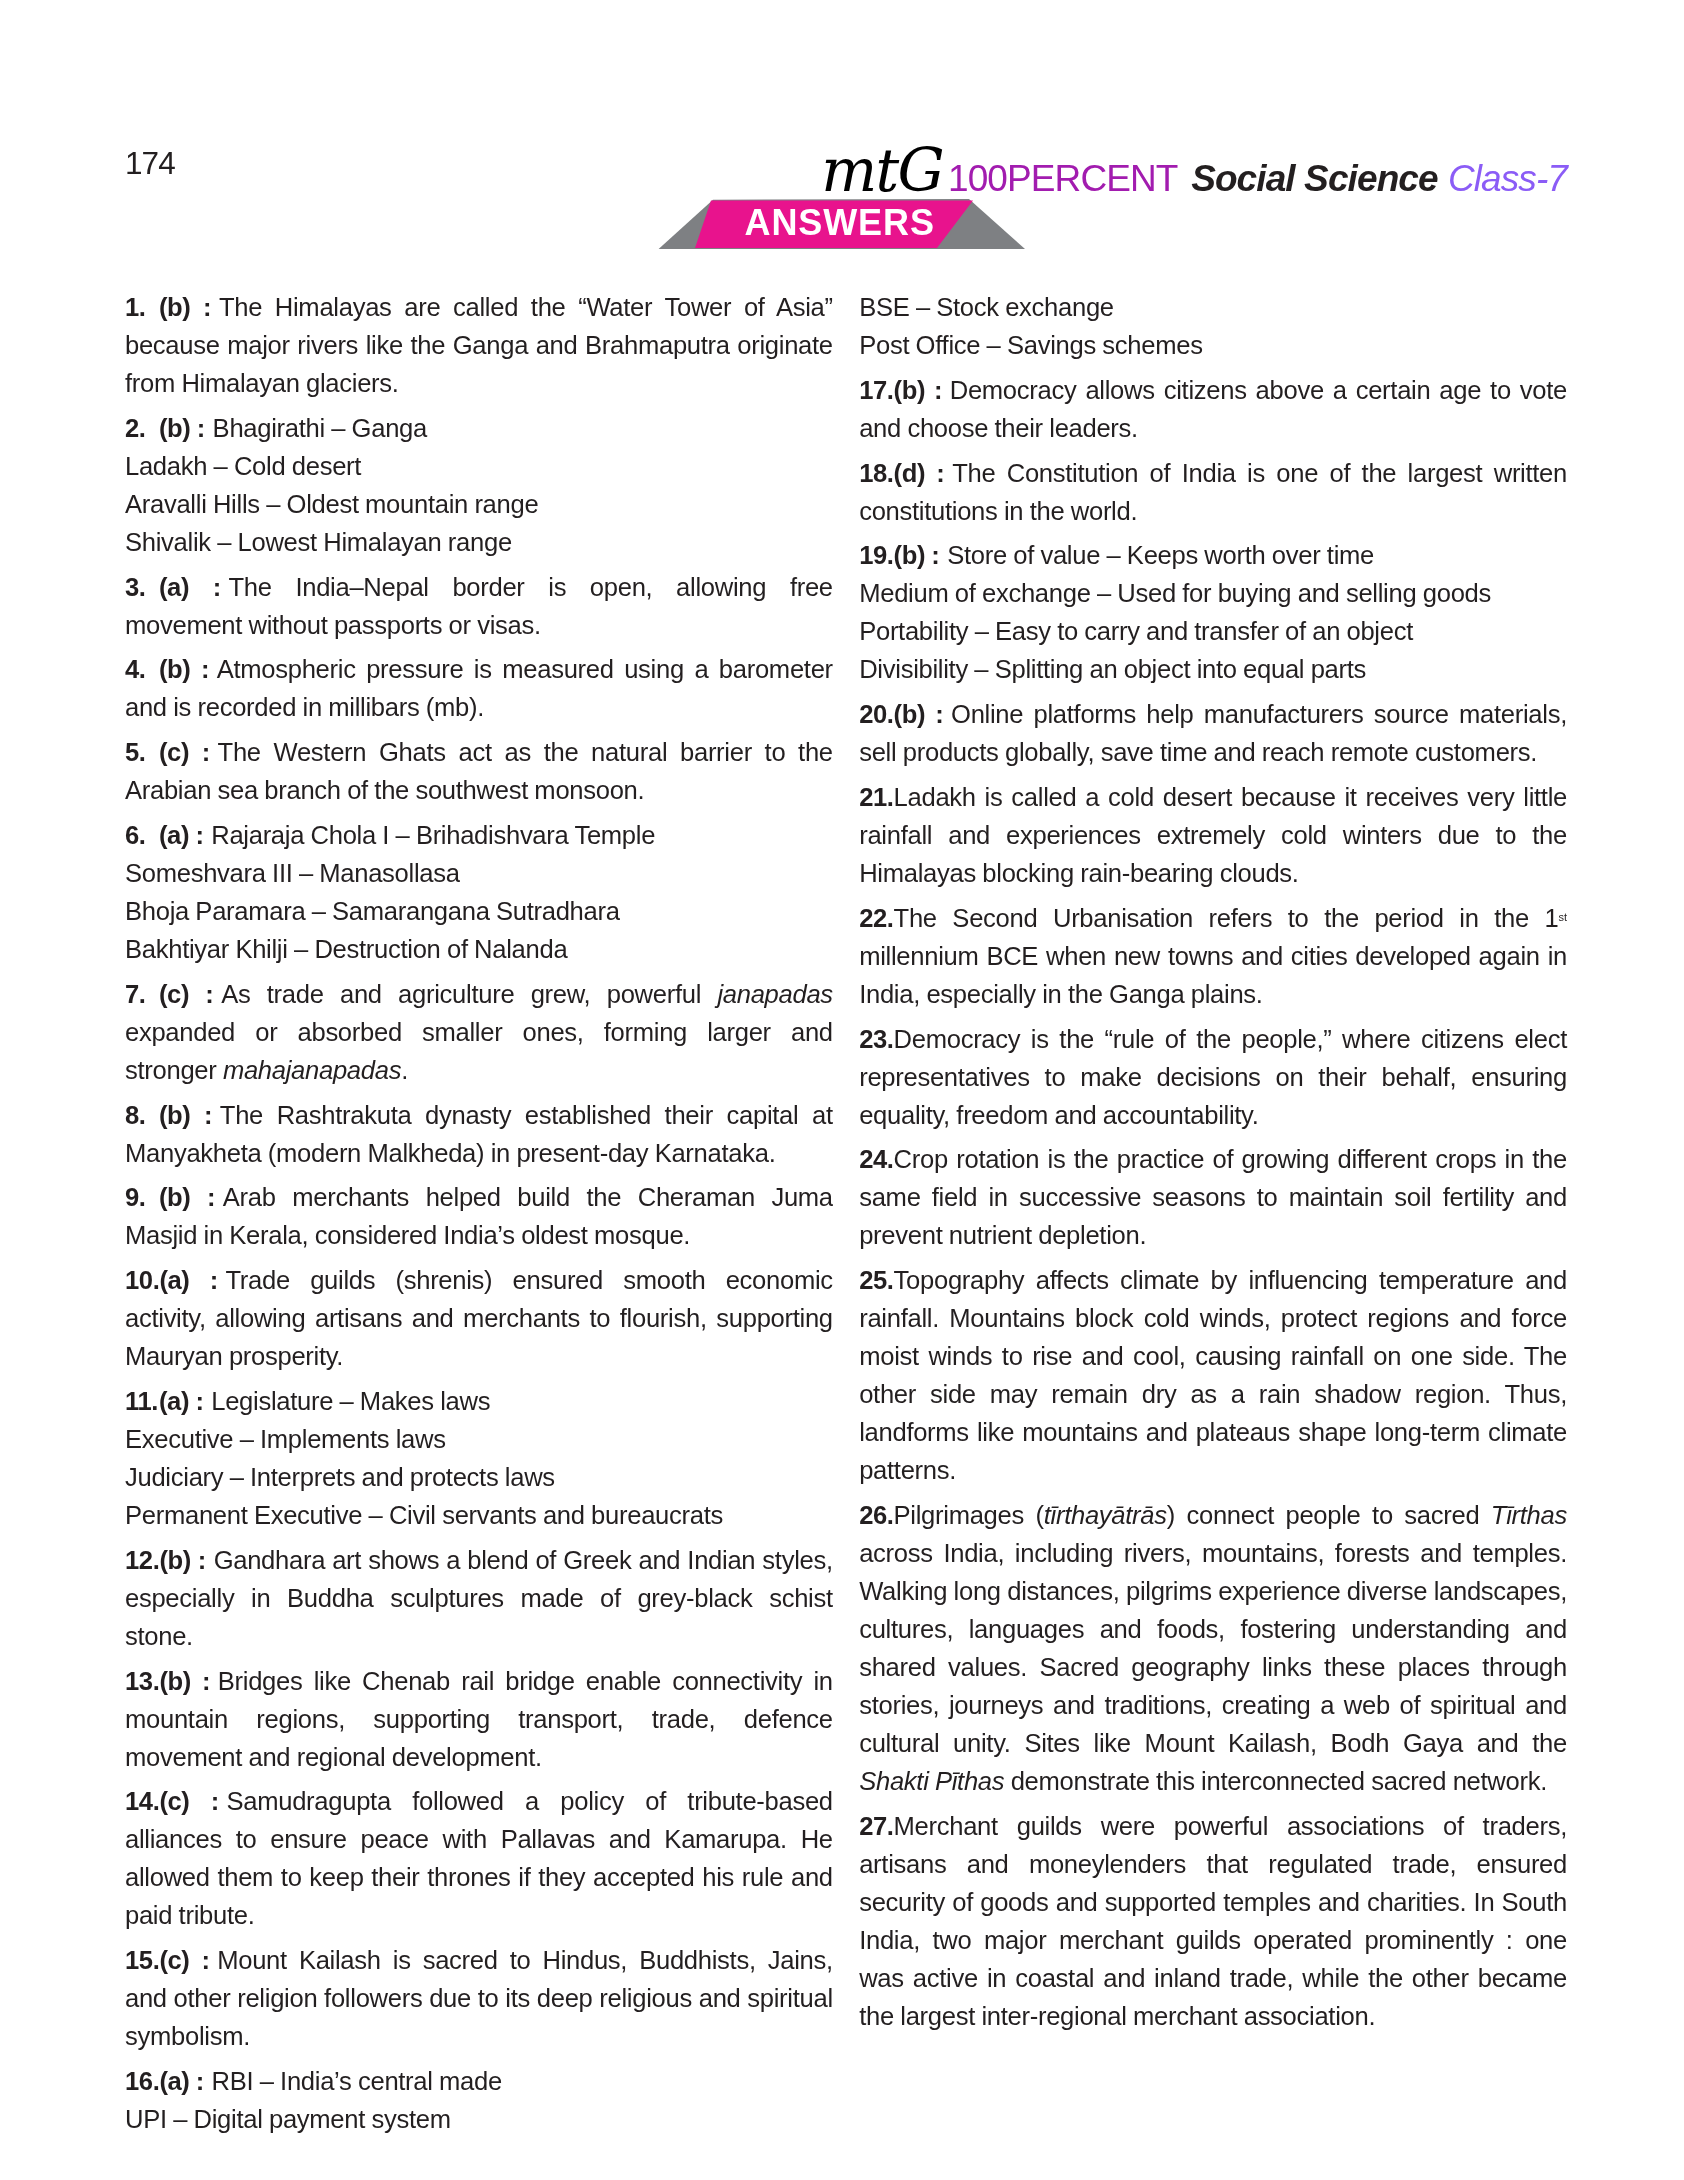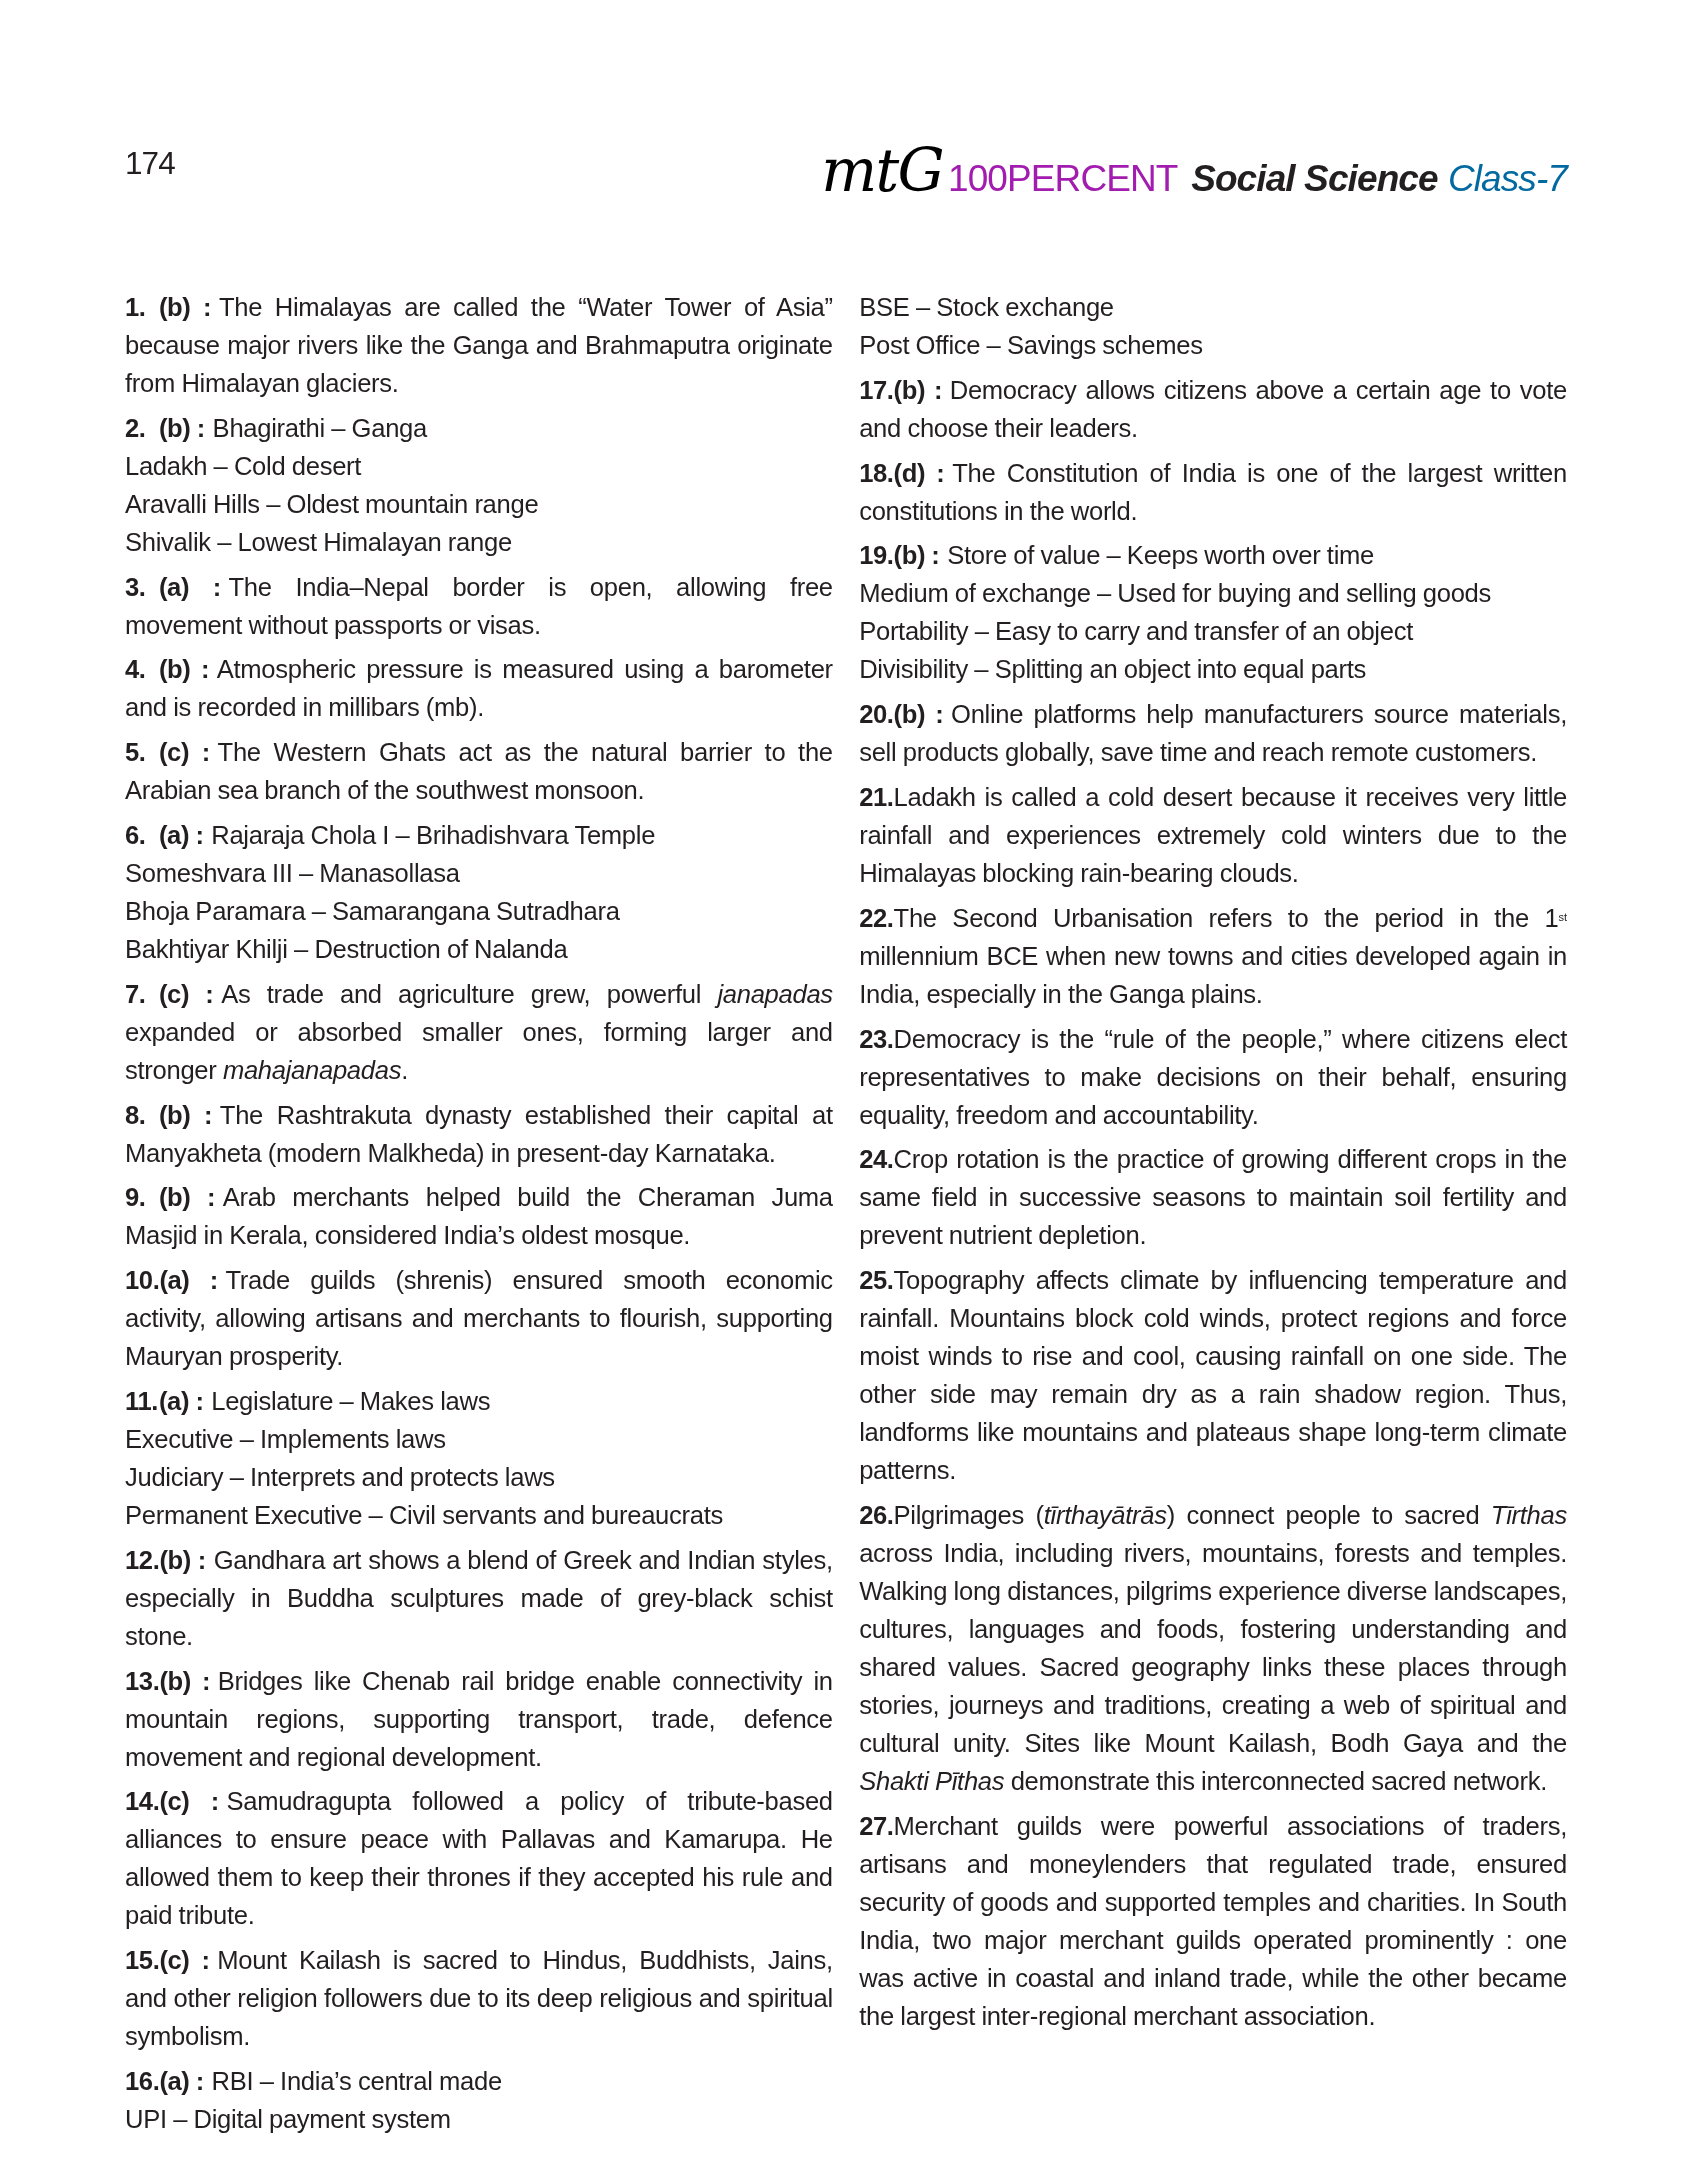--- a/index.html
+++ b/index.html
@@ -27,21 +27,21 @@
   }
   .logo .percent{
     color:#a21caf;font-size:37px;font-weight:400;
     letter-spacing:-0.9px;margin-left:5.1px;
   }
   .logo .subject{
     color:#231f20;font-size:37px;font-weight:bold;font-style:italic;
     margin-left:13.6px;letter-spacing:-0.9px;
   }
   .logo .grade{
-    color:#0369a1;font-size:37px;font-weight:400;font-style:italic;
+    color:#8b5cf6;font-size:37px;font-weight:400;font-style:italic;
     margin-left:10.2px;letter-spacing:-0.9px;
   }
   
   .banner{position:absolute;left:656px;top:198px;width:375px;height:53px;}
   .banner .gray{
     position:absolute;inset:0;
     clip-path:polygon(57px 1.7px,313px 0.9px,369px 51px,2.6px 51px);
   }
   .banner .pink{
     position:absolute;inset:0;
@@ -81,20 +81,25 @@
 
   <div class="page-number">174</div>
 
   <div class="logo">
     <span class="script">mtG</span>
     <span class="percent">100PERCENT</span>
     <span class="subject">Social Science</span>
     <span class="grade">Class-7</span>
   </div>
 
+  <div class="banner">
+    <div class="gray" style="background: rgb(126, 128, 131);"></div>
+    <div class="pink" style="background: rgb(232, 19, 141);"></div>
+    <div class="label">ANSWERS</div>
+  </div>
 
   <div class="columns">
     <div class="col">
         <p class="block start"><span class="num">1.</span><span class="label">(b) :</span><span><span>The Himalayas are called the “Water Tower of Asia” because major rivers like the Ganga and Brahmaputra originate from Himalayan glaciers.</span></span></p>
         <p class="block start"><span class="num">2.</span><span class="label">(b) :</span><span><span>Bhagirathi – Ganga</span></span></p>
         <p class="block"><span><span>Ladakh – Cold desert</span></span></p>
         <p class="block"><span><span>Aravalli Hills – Oldest mountain range</span></span></p>
         <p class="block"><span><span>Shivalik – Lowest Himalayan range</span></span></p>
         <p class="block start"><span class="num">3.</span><span class="label">(a) :</span><span><span>The India–Nepal border is open, allowing free movement without passports or visas.</span></span></p>
         <p class="block start"><span class="num">4.</span><span class="label">(b) :</span><span><span>Atmospheric pressure is measured using a barometer and is recorded in millibars (mb).</span></span></p>

